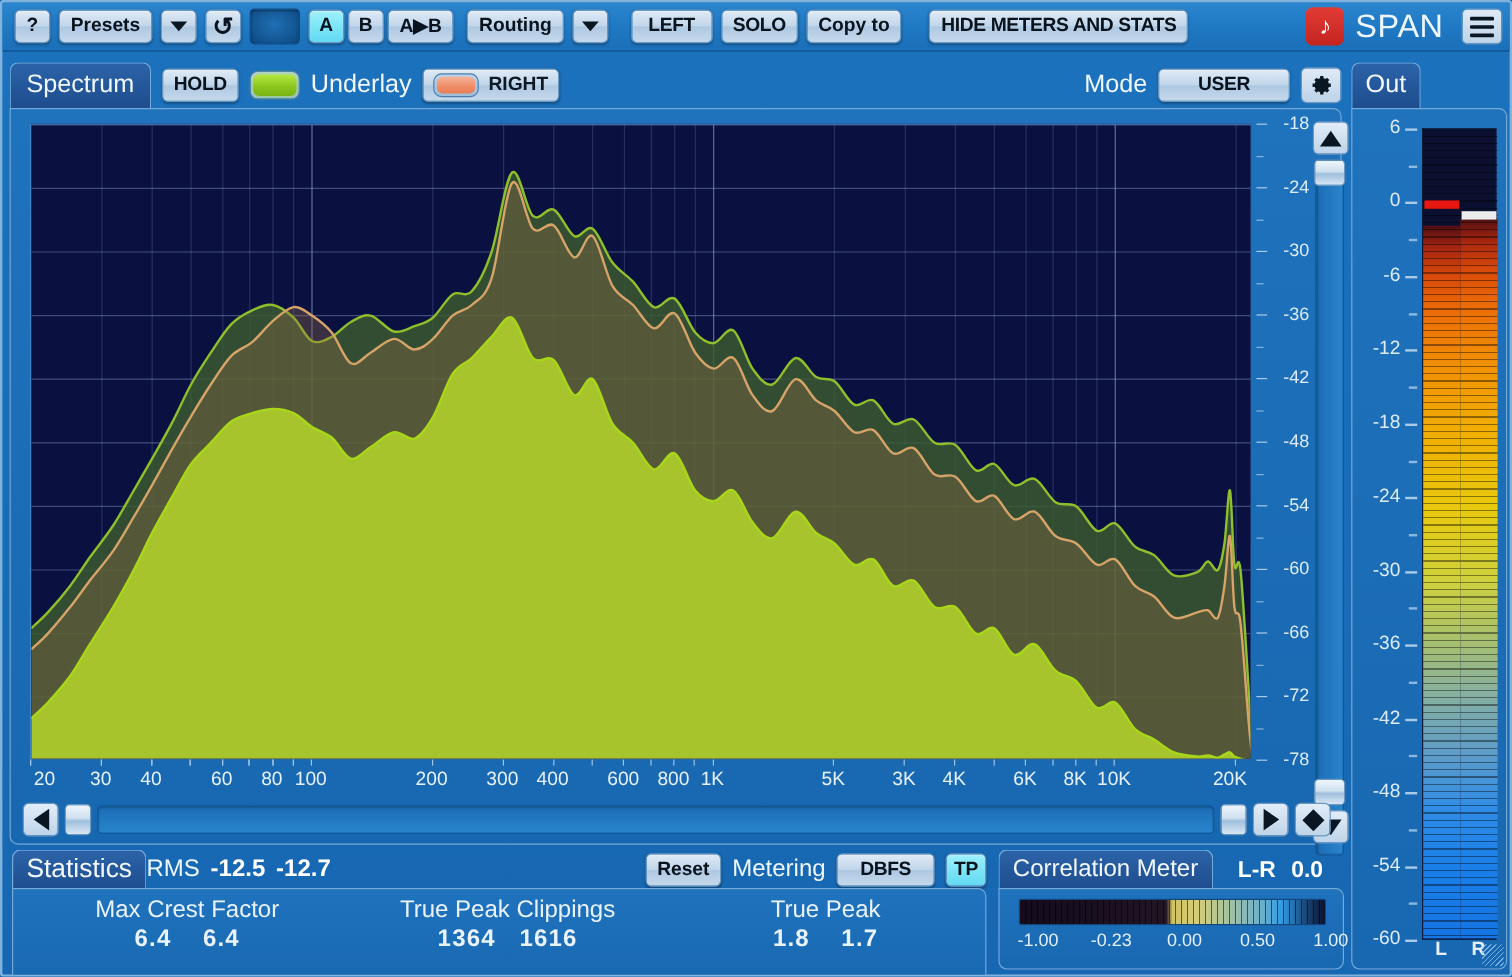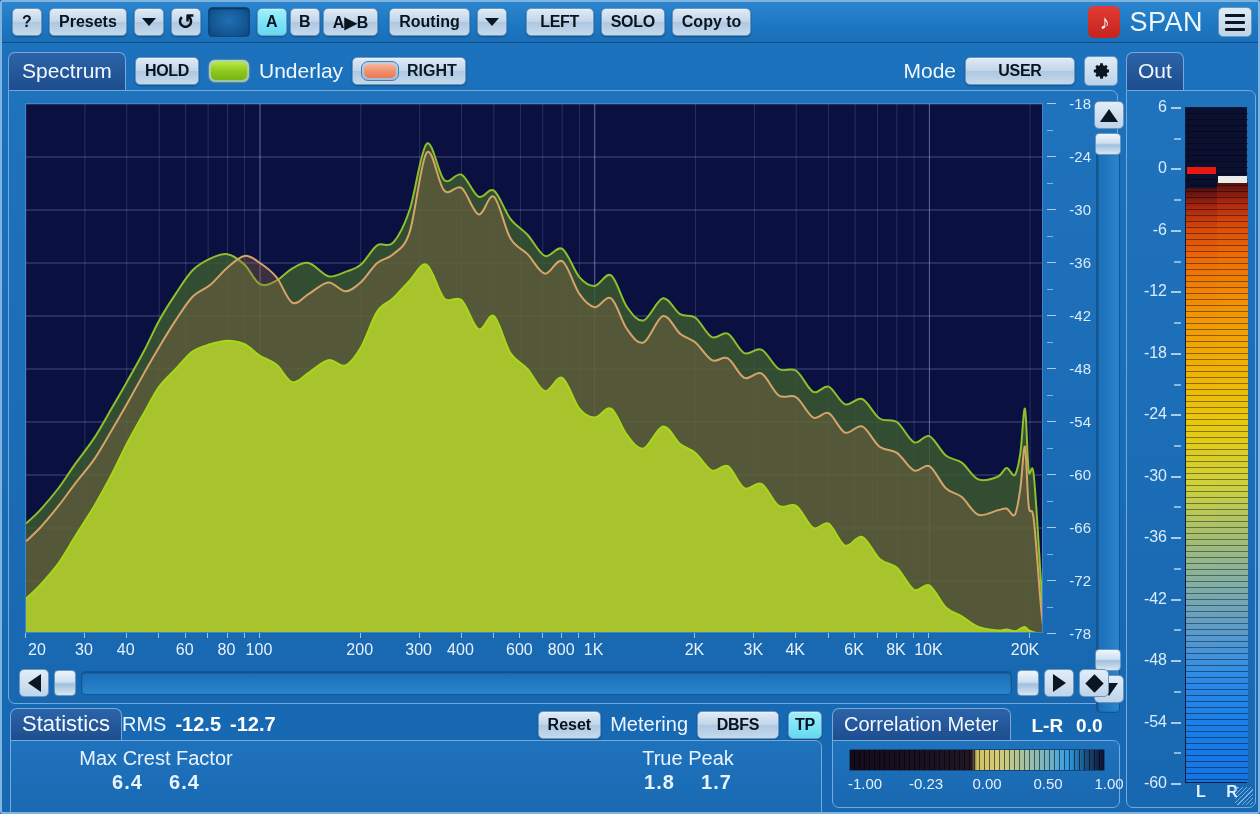--- a/index.html
+++ b/index.html
@@ -324,20 +324,23 @@
         <span class="tri-down"></span>
       </div>
     <div class="btn cond" style="margin-left:12px;width:68px;">
         <span>LEFT</span>
       </div>
     <div class="btn cond">
         <span>SOLO</span>
       </div>
     <div class="btn">
         <span>Copy to</span>
+      </div>
+    <div class="btn cond" style="margin-left:16px;">
+        <span>HIDE METERS AND STATS</span>
       </div>
     <div id="brand">
       <div id="brand-logo">
           <span>♪</span>
         </div>
       <div id="brand-name">SPAN</div>
     </div>
     <div id="hamburger">
         <i></i>
         <i></i>
@@ -474,21 +477,21 @@
         <div class="fx" style="left: 100.759px;">40</div>
         <div class="fx" style="left: 159.7px;">60</div>
         <div class="fx" style="left: 201.519px;">80</div>
         <div class="fx" style="left: 233.956px;">100</div>
         <div class="fx" style="left: 334.715px;">200</div>
         <div class="fx" style="left: 393.655px;">300</div>
         <div class="fx" style="left: 435.474px;">400</div>
         <div class="fx" style="left: 494.415px;">600</div>
         <div class="fx" style="left: 536.234px;">800</div>
         <div class="fx" style="left: 568.671px;">1K</div>
-        <div class="fx" style="left: 669.43px;">2K</div>
+        <div class="fx" style="left: 669.43px;">5K</div>
         <div class="fx" style="left: 728.371px;">3K</div>
         <div class="fx" style="left: 770.189px;">4K</div>
         <div class="fx" style="left: 829.13px;">6K</div>
         <div class="fx" style="left: 870.949px;">8K</div>
         <div class="fx" style="left: 903.386px;">10K</div>
         <div class="fx" style="left: 1000px;">20K</div>
         <div class="fxtick" style="left: 0px;"></div>
         <div class="fxtick" style="left: 58.9px;"></div>
         <div class="fxtick" style="left: 100.8px;"></div>
         <div class="fxtick" style="left: 133.2px;"></div>
@@ -574,20 +577,28 @@
   </div>
   <div id="stats-panel">
     <div class="stat-col" style="left:24px;width:242px;">
       <div class="t">Max Crest Factor</div>
       <div class="v">
         <span>6.4</span>
         &nbsp;&nbsp;
         <span>6.4</span>
       </div>
     </div>
+    <div class="stat-col" style="left:286px;width:252px;">
+      <div class="t">True Peak Clippings</div>
+      <div class="v">
+        <span>1364</span>
+        &nbsp;
+        <span>1616</span>
+      </div>
+    </div>
     <div class="stat-col" style="left:562px;width:230px;">
       <div class="t">True Peak</div>
       <div class="v">
         <span>1.8</span>
         &nbsp;&nbsp;
         <span>1.7</span>
       </div>
     </div>
   </div>
 

